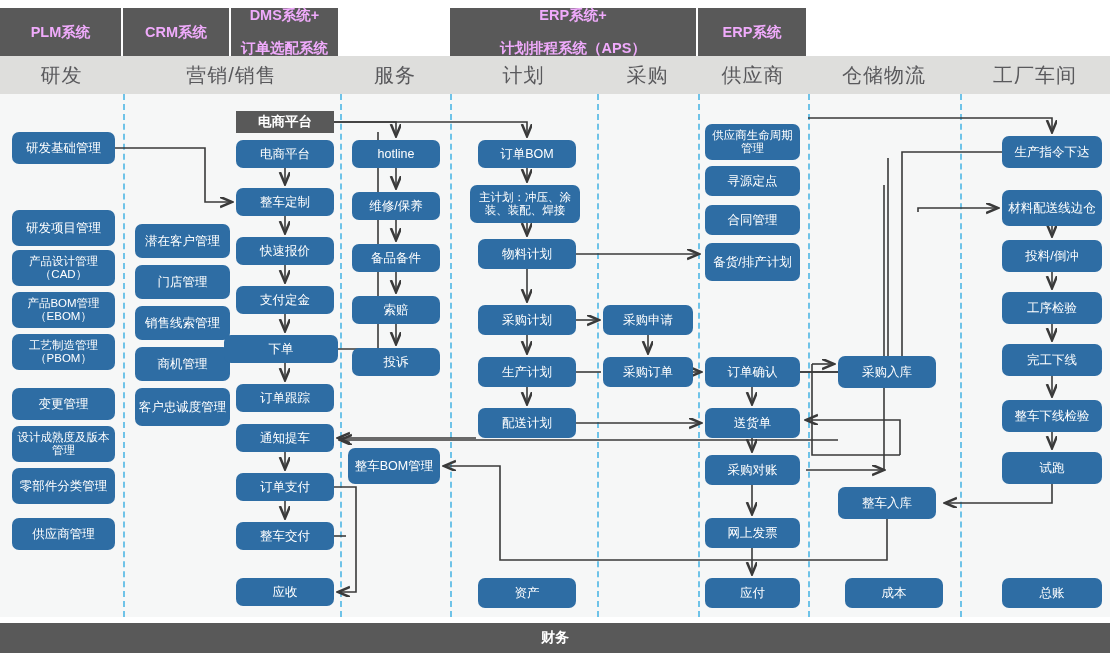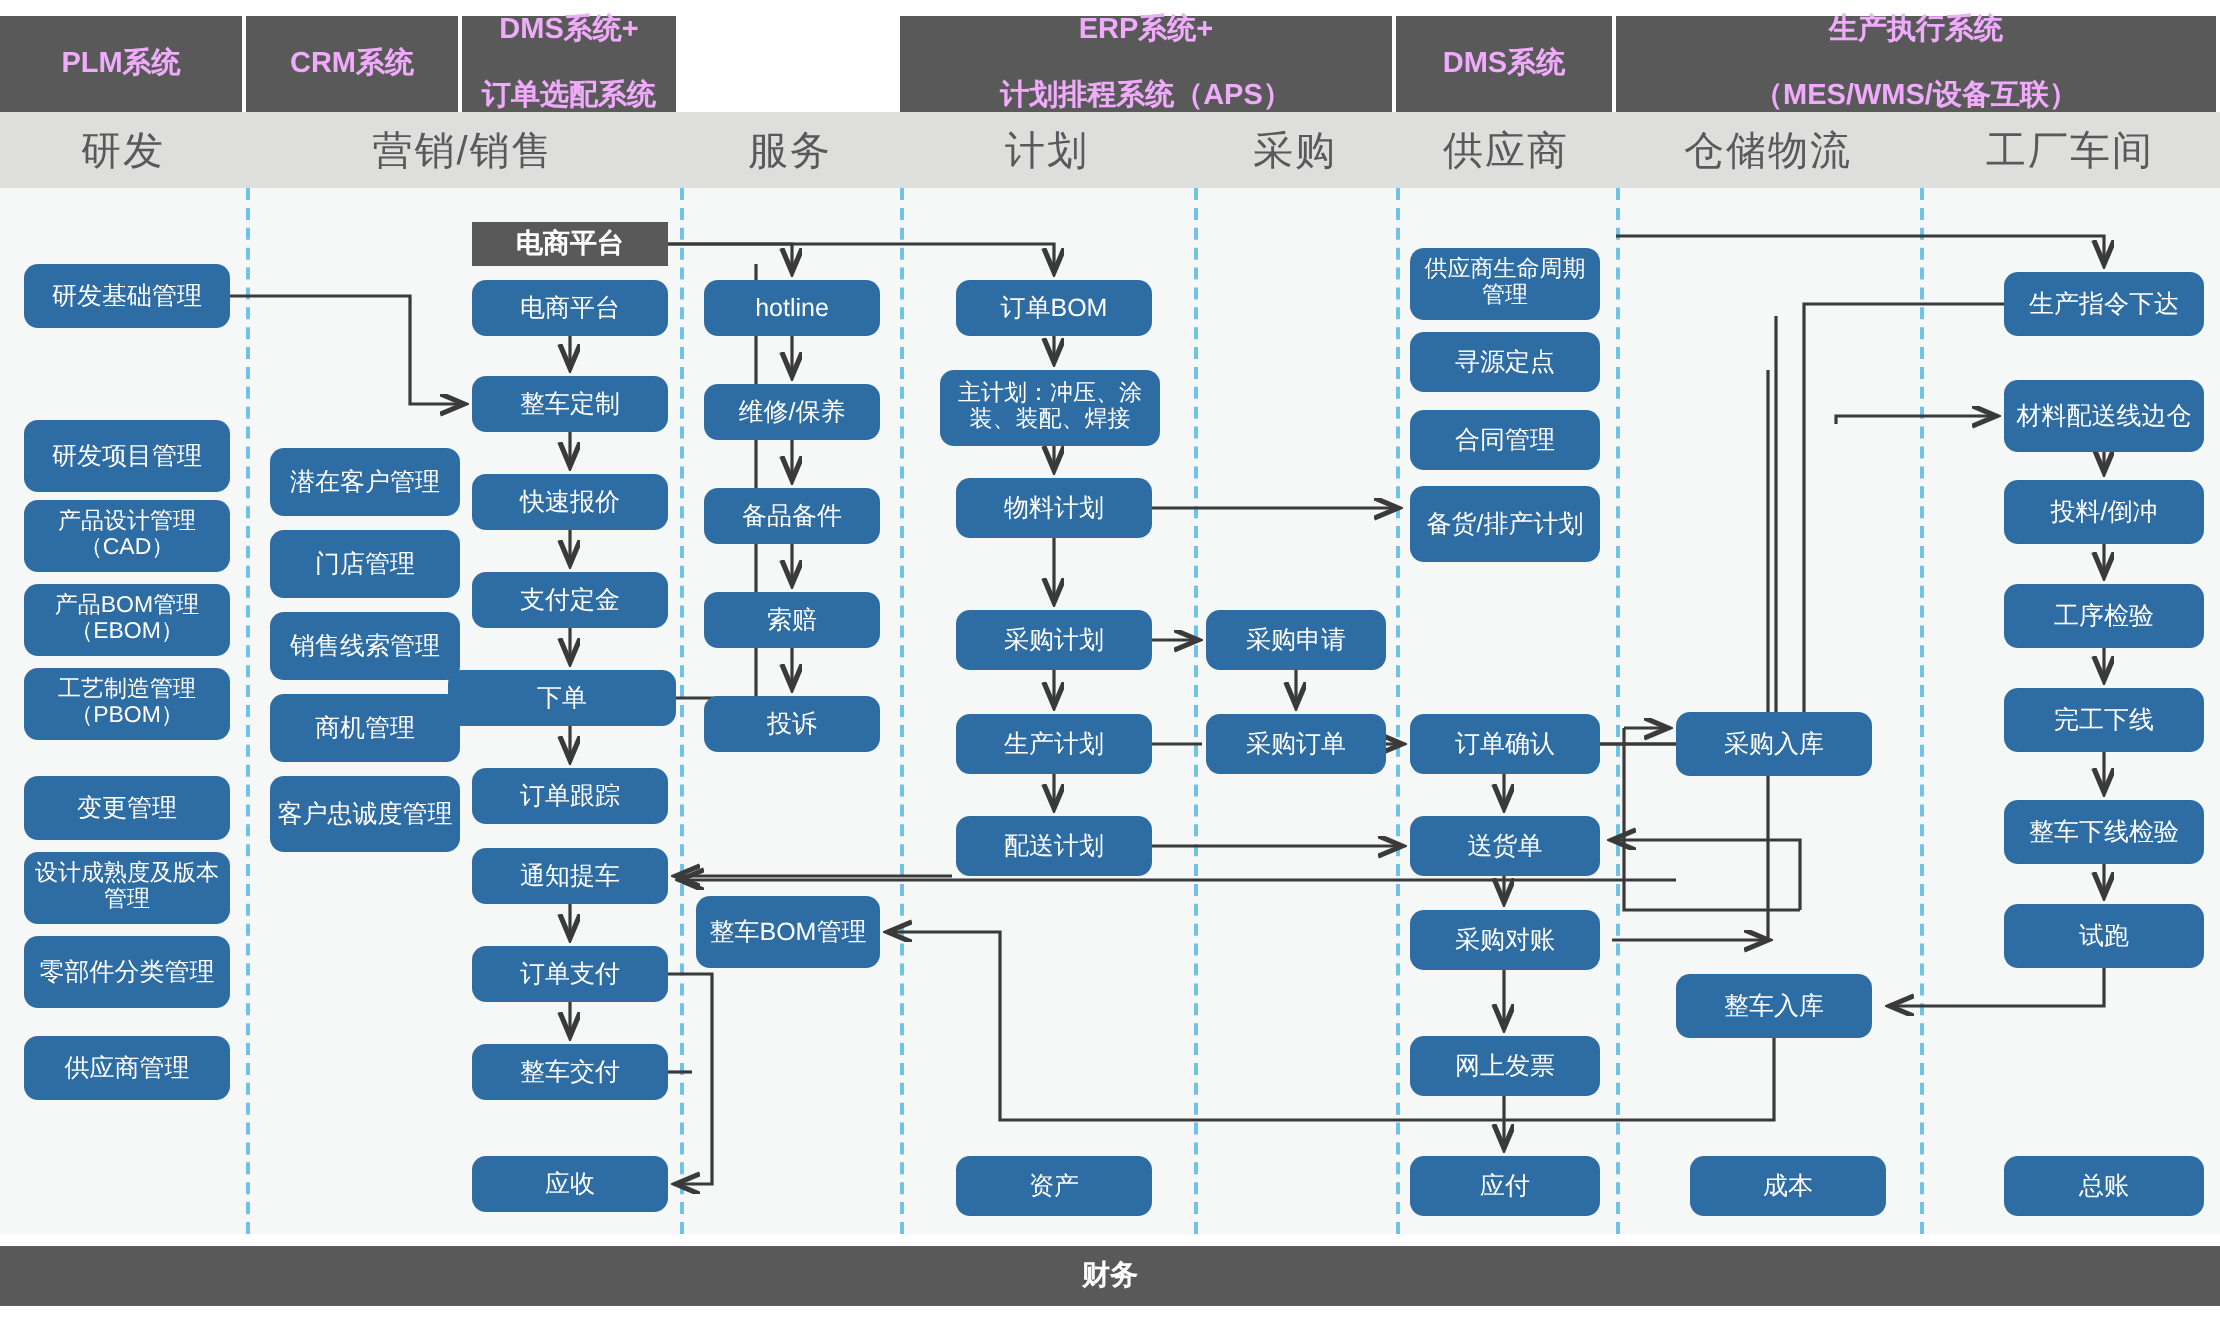--- a/index.html
+++ b/index.html
@@ -65,26 +65,21 @@
         <span>DMS系统+</span>
         <br>
         <span>订单选配系统</span>
       </div>
       <div class="sys-cell" style="left: 450px; width: 248px; flex-direction: column;">
         <span>ERP系统+</span>
         <br>
         <span>计划排程系统（APS）</span>
       </div>
       <div class="sys-cell" style="left: 698px; width: 110px; flex-direction: column;">
-        <span>DMS系统</span>
-      </div>
-      <div class="sys-cell" style="left: 808px; width: 302px; flex-direction: column;">
-        <span>生产执行系统</span>
-        <br>
-        <span>（MES/WMS/设备互联）</span>
+        <span>ERP系统</span>
       </div>
     </div>
 
   <div class="fn-row" id="fn-row">
       <div class="fn-cell" style="left: 0px; width: 123px;">研发</div>
       <div class="fn-cell" style="left: 123px; width: 217px;">营销/销售</div>
       <div class="fn-cell" style="left: 340px; width: 110px;">服务</div>
       <div class="fn-cell" style="left: 450px; width: 147px;">计划</div>
       <div class="fn-cell" style="left: 597px; width: 101px;">采购</div>
       <div class="fn-cell" style="left: 698px; width: 110px;">供应商</div>

